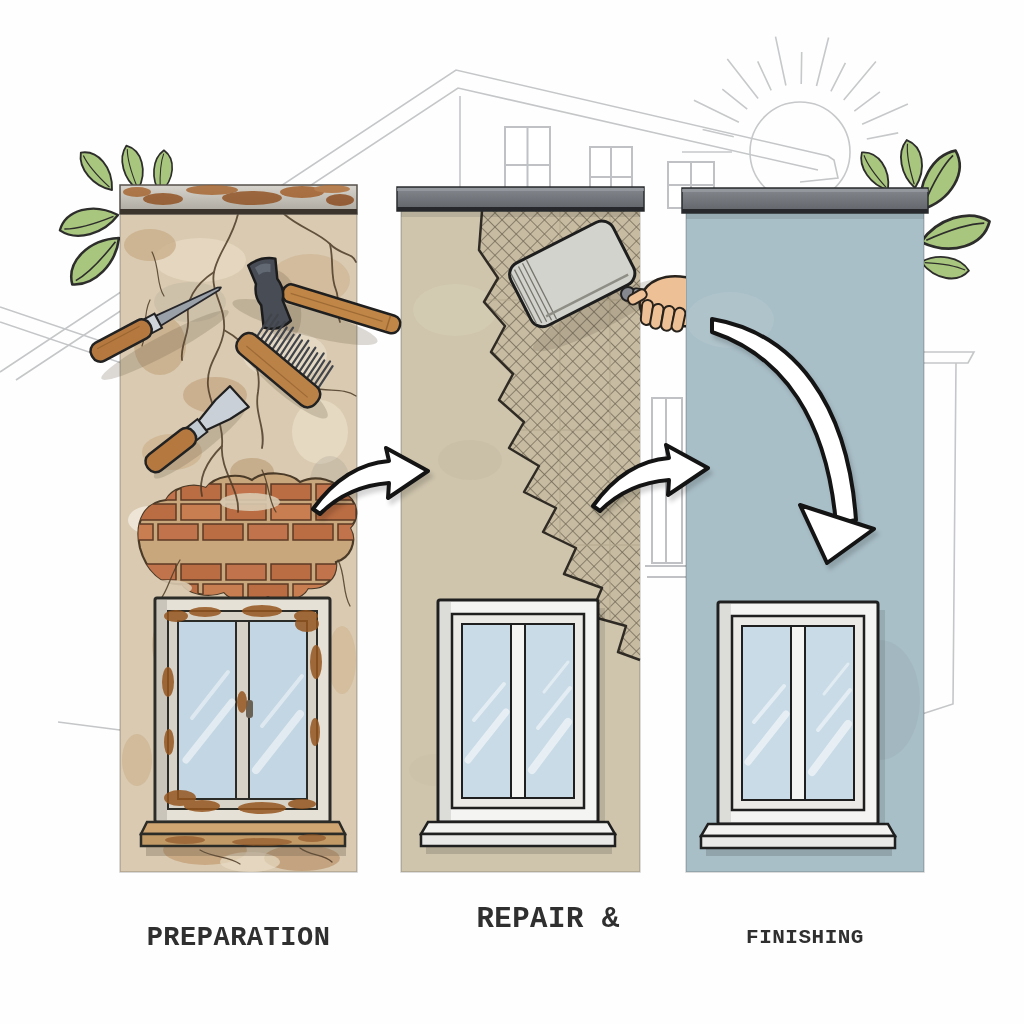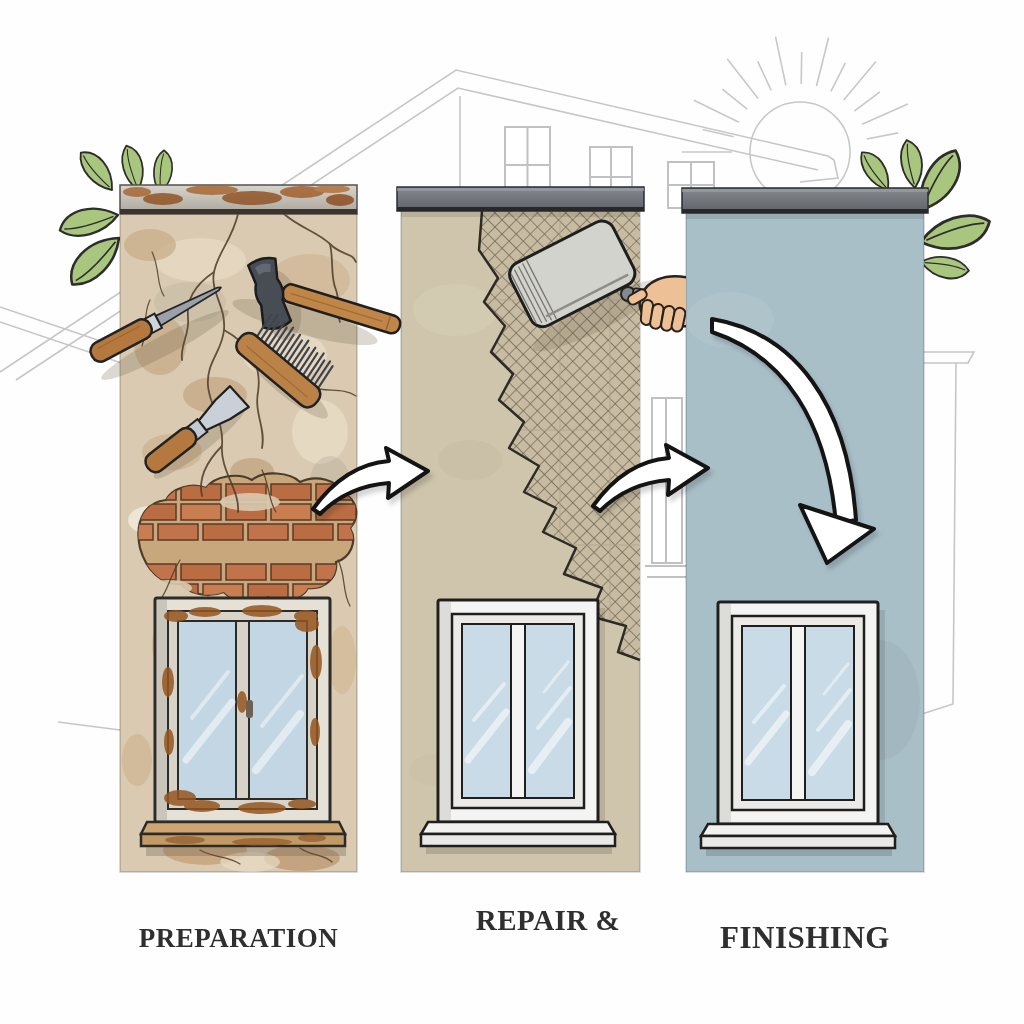--- a/index.html
+++ b/index.html
@@ -1,23 +1,23 @@
 <!DOCTYPE html>
 <html><head>
 <meta charset="utf-8">
 <style>
   html,body{margin:0;padding:0;background:#ffffff;}
   #canvas{position:relative;width:1024px;height:1024px;background:#fefefe;overflow:hidden;
-          font-family:Liberation Serif, serif;}
+          font-family:Liberation Mono, monospace;}
   #art{position:absolute;left:0;top:0;width:1024px;height:1024px;}
   .stage-label{position:absolute;text-align:center;color:#2f2f2f;font-weight:600;
                letter-spacing:.5px;line-height:34px;}
   #label-1{left:120px;width:237px;top:921px;font-size:27px;}
   #label-2{left:388px;width:320px;top:902px;font-size:29px;line-height:36px;}
-  #label-3{left:686px;width:238px;top:921px;font-size:31px;}
+  #label-3{left:686px;width:238px;top:921px;font-size:21px;}
   .arrow-shadow{filter:drop-shadow(3px 5px 2px rgba(0,0,0,0.16));}
 </style>
 </head>
 <body>
 
 <div id="canvas">
 
 <svg id="art" viewBox="0 0 1024 1024">
   <defs>
     <linearGradient id="capGrad1" x1="0" y1="0" x2="0" y2="1">

